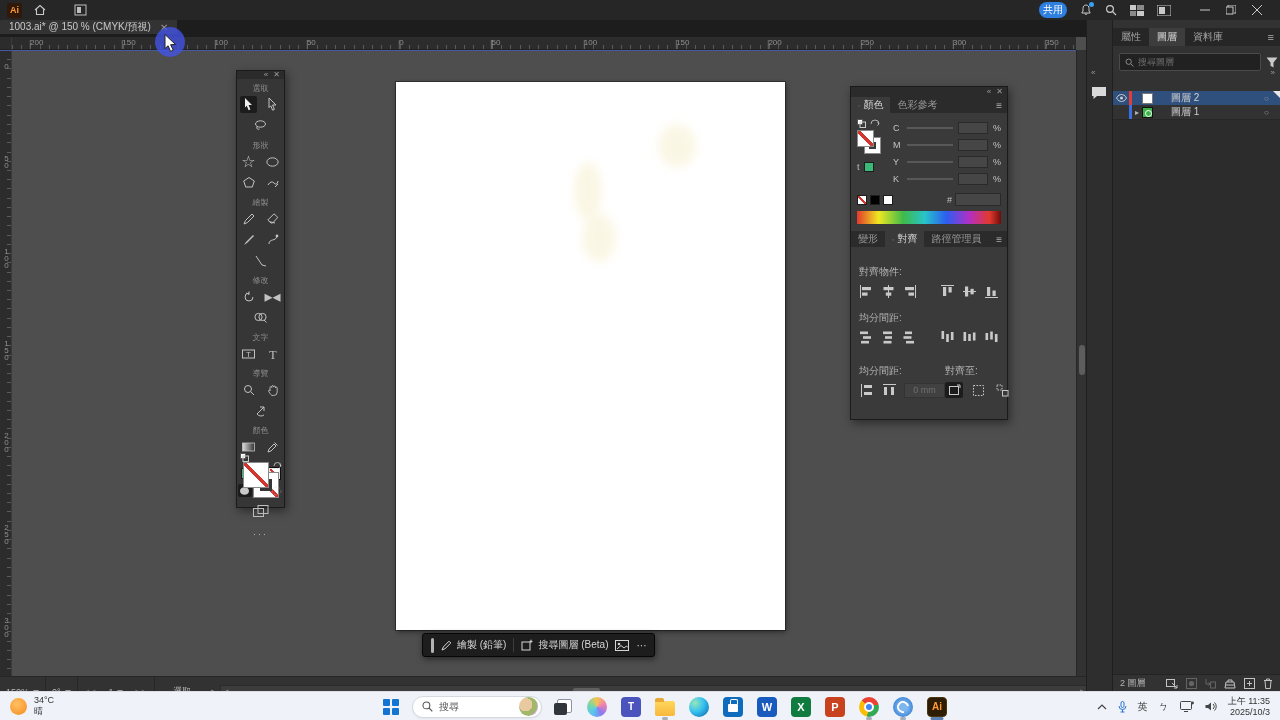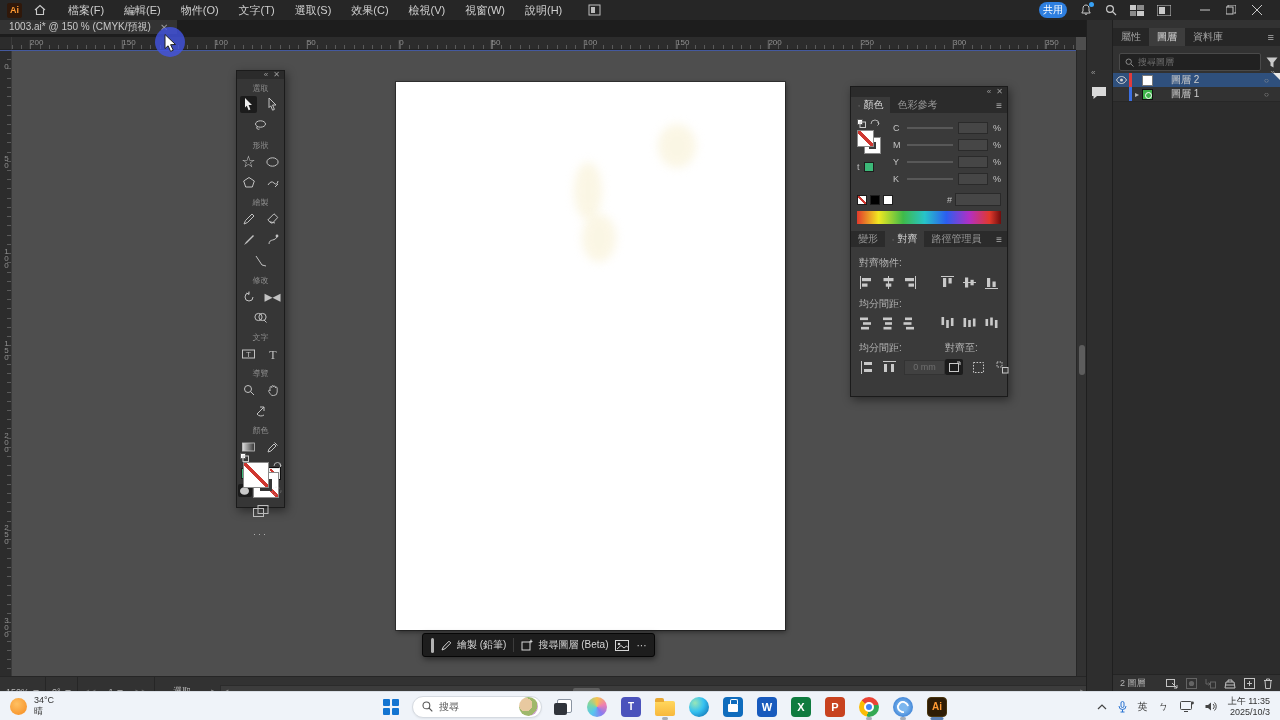--- a/index.html
+++ b/index.html
@@ -88,21 +88,21 @@
   .hexrow{display:flex;align-items:center;padding:2px 6px 0;gap:3px}
   .msw{width:10px;height:10px;border:1px solid #1d1d1d}
   .msw.none{background:#fff;background-image:linear-gradient(45deg,transparent 40%,#cf3730 40%,#cf3730 60%,transparent 60%)}
   .msw.black{background:#000}
   .msw.white{background:#fff}
   .hexlbl{margin-left:auto;font-size:9px;color:#c3c3c3}
   .hexbox{width:46px;height:13px;background:#464646;border:1px solid #2a2a2a}
   .spectrum{height:13px;margin:5px 6px 7px;background:linear-gradient(90deg,#e2392c 0%,#f0e821 15%,#3fba49 32%,#27c4c9 47%,#2b5ef0 62%,#b22fc4 78%,#e2392c 92%,#6e0d0d 100%)}
   
   .align-body{padding:6px 8px 9px;font-size:10px;color:#b3b3b3}
-  .al-label{margin:3px 0 4px}
+  .al-label{margin:12px 0 4px}
   .al-row{display:flex;align-items:center;gap:6px;margin-bottom:7px}
   .al-gap{width:12px}
   .albtn{width:18px;height:16px;display:flex;align-items:center;justify-content:center;color:#c9c9c9;border-radius:2px}
   .albtn.active{background:#1c1c1c}
   .al-cols{display:flex}
   .al-col1{width:86px}
   .spacingbox{width:44px;height:15px;background:#414141;border:1px solid #333;color:#6f6f6f;font-size:9px;display:flex;align-items:center;justify-content:center}
   
   .ctxbar{position:absolute;left:422px;top:633px;height:24px;background:#1d1d1d;border:1px solid #060606;border-radius:3px;box-shadow:1px 2px 6px rgba(0,0,0,.5);display:flex;align-items:center;gap:7px;padding:0 8px;z-index:12;color:#d6d6d6;font-size:10px}
   .ctx-handle{width:3px;height:15px;background:#b3b3b3;border-radius:2px}
@@ -114,21 +114,21 @@
   
   .dockstrip{position:absolute;left:1086px;top:20px;width:26px;height:671px;background:#2e2e2e;border-left:1px solid #1f1f1f;z-index:8}
   .strip-collapse{position:absolute;left:4px;top:48px;color:#9a9a9a;font-size:8px}
   .strip-comment{position:absolute;left:4px;top:66px;color:#d0d0d0}
   .dock{position:absolute;left:1112px;top:20px;width:168px;height:671px;background:#323232;border-left:1px solid #1f1f1f;z-index:8;display:flex;flex-direction:column}
   .dock-collapse{position:absolute;right:5px;top:48px;color:#9a9a9a;font-size:8px}
   .dock-tabs{margin-top:8px;height:18px;background:#262626;display:flex;align-items:stretch;font-size:10px;color:#a3a3a3}
   .dtab{padding:0 8px;display:flex;align-items:center;white-space:nowrap}
   .dtab.active{background:#3d3d3d;color:#dedede}
   .dtab-menu{margin-left:auto;padding:0 6px;display:flex;align-items:center;color:#b0b0b0;font-size:11px}
-  .dock-search{display:flex;align-items:center;gap:5px;padding:7px 6px 2px}
+  .dock-search{display:flex;align-items:center;gap:5px;padding:7px 6px 20px}
   .searchbox{flex:1;height:18px;background:#212121;border:1px solid #4a4a4a;border-radius:2px;display:flex;align-items:center;gap:4px;padding:0 5px}
   .searchbox input{flex:1;background:transparent;border:0;outline:0;color:#bbb;font-size:9px;font-family:inherit;min-width:0}
   .searchbox input::placeholder{color:#6e6e6e}
   .lrow{height:14px;display:flex;align-items:center;font-size:10px;color:#cfcfcf;position:relative}
   .lrow.selected{background:#2f507d}
   .eye-cell{width:16px;display:flex;justify-content:center;color:#c9c9c9}
   .colorbar{width:3px;height:100%}
   .exp{width:10px;font-size:8px;color:#b5b5b5;text-align:center}
   .lthumb{width:11px;height:11px;border:1px solid #777;flex:0 0 auto}
   .lthumb.white{background:#fff}
@@ -192,32 +192,20 @@
 </head>
 <body>
 
 <div class="menubar">
   <div class="ai-logo">Ai</div>
   <span class="home">
     <svg width="12" height="12" viewBox="0 0 12 12">
         <path d="M1 6 L6 1.5 L11 6 M2.5 5.5 V10.5 H9.5 V5.5" fill="none" stroke="currentColor" stroke-width="1.1"></path>
       </svg>
   </span>
-  <div class="menus">
-
-  <span class="menu-item">檔案(F)</span>
-      <span class="menu-item">編輯(E)</span>
-      <span class="menu-item">物件(O)</span>
-      <span class="menu-item">文字(T)</span>
-      <span class="menu-item">選取(S)</span>
-      <span class="menu-item">效果(C)</span>
-      <span class="menu-item">檢視(V)</span>
-      <span class="menu-item">視窗(W)</span>
-      <span class="menu-item">說明(H)</span>
-    </div>
   <span class="doc-arrange">
     <svg width="13" height="12" viewBox="0 0 13 12">
         <rect x="1" y="1" width="11" height="10" fill="none" stroke="currentColor"></rect>
         <rect x="3" y="3" width="4" height="6" fill="currentColor"></rect>
       </svg>
   </span>
   <div class="mb-right">
     <span class="share-btn">共用</span>
     <span class="bell">
       <svg width="12" height="12" viewBox="0 0 12 12">

